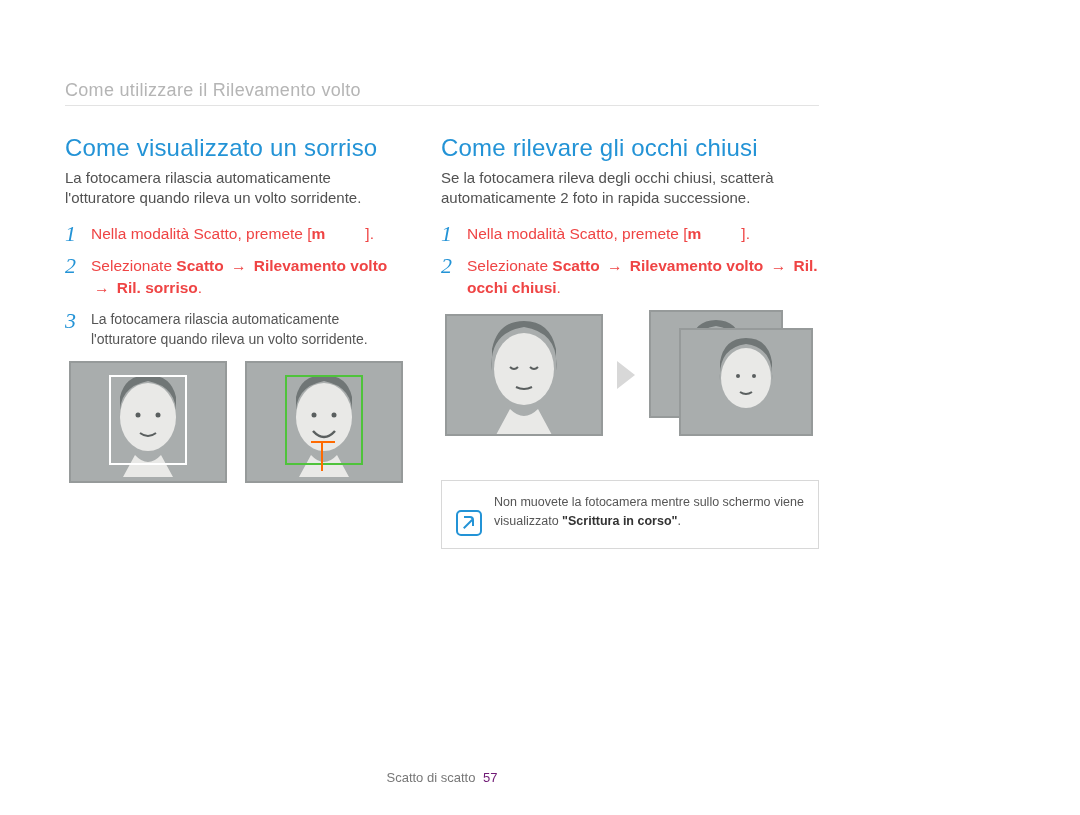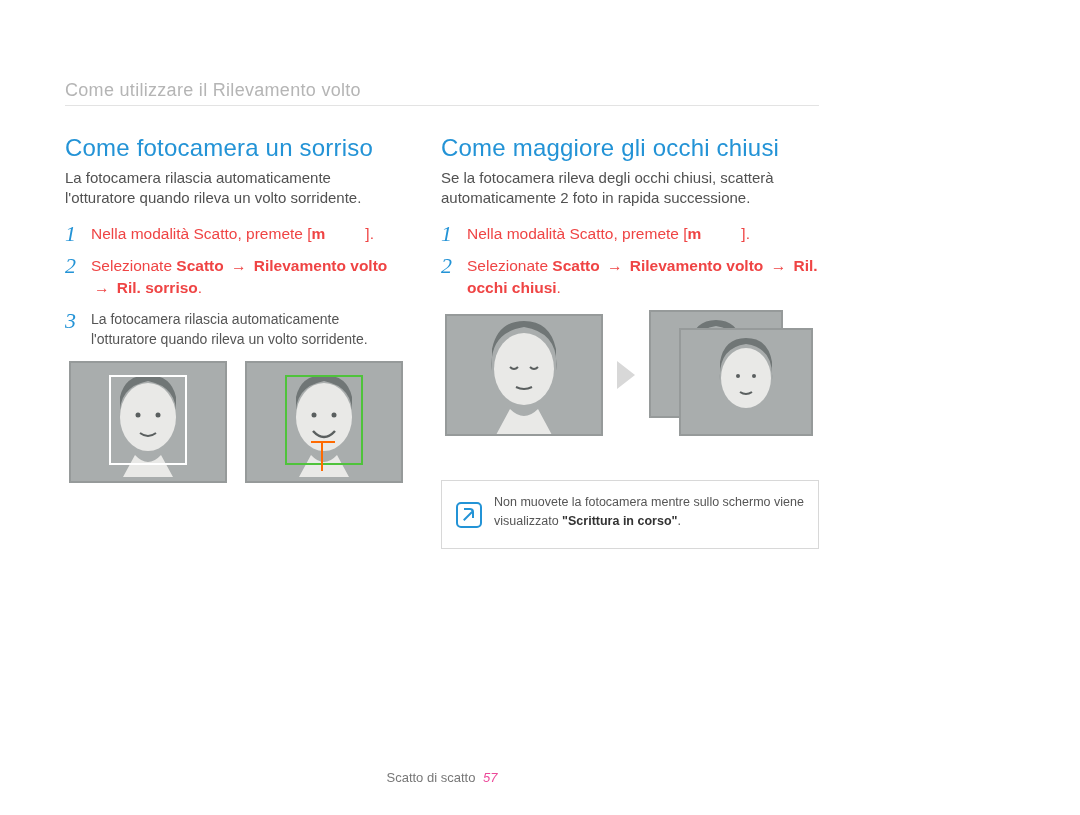--- a/index.html
+++ b/index.html
@@ -152,21 +152,21 @@
     height: 130px;
   }
   .stack .thumb {
     position: absolute;
   }
   .stack .t1 { left: 0; top: 0; }
   .stack .t2 { left: 30px; top: 18px; }
   .notebox {
     border: 1px solid #d8d8d8;
     display: flex;
-    align-items: center;
+    align-items: flex-end;
     padding: 12px 14px;
     margin-top: 40px;
     gap: 12px;
   }
   .note-icon {
     width: 22px; height: 22px;
     flex: 0 0 22px;
     border: 2px solid #2393d6;
     border-radius: 5px;
     position: relative;
@@ -197,41 +197,41 @@
   .note-body .bold { font-weight: 600; color: #333; }
   .note-body p { margin: 0 0 6px 0; }
   .footer {
     position: absolute;
     bottom: 30px;
     left: 0; right: 0;
     text-align: center;
     font-size: 13px;
     color: #777;
   }
-  .footer .pn { color: #ec4899; margin-left: 4px; font-style: italic; }
+  .footer .pn { color: #701a75; margin-left: 4px; }
   
   .face-svg {
     position: absolute;
     left: 50%;
     top: 50%;
     transform: translate(-50%, -50%);
   }
 </style>
 </head>
 <body>
 
 <div class="page">
 
   <div class="breadcrumb">Come utilizzare il Rilevamento volto</div>
   <div class="hr"></div>
 
   <div class="cols">
 
     <div class="col">
-      <h2 class="section">Come fotocamera un sorriso</h2>
+      <h2 class="section">Come visualizzato un sorriso</h2>
       <div class="intro">La fotocamera rilascia automaticamente l'otturatore quando rileva un volto sorridente.</div>
 
       <ol class="steps">
         <li>
           <div class="step-text">
             <span>Nella modalità Scatto, premete [</span><span class="bold">m</span><span style="display:inline-block;width:40px"></span><span>].</span>
           </div>
         </li>
         <li>
           <div class="step-text">
@@ -270,21 +270,21 @@
           </svg>
           <div class="face-detect green"></div>
           <div class="smile-line"></div>
           <div class="smile-tick"></div>
         </div>
       </div>
 
     </div>
 
     <div class="col">
-      <h2 class="section">Come maggiore gli occhi chiusi</h2>
+      <h2 class="section">Come rilevare gli occhi chiusi</h2>
       <div class="intro">Se la fotocamera rileva degli occhi chiusi, scatterà automaticamente 2 foto in rapida successione.</div>
 
       <ol class="steps">
         <li>
           <div class="step-text">
             <span>Nella modalità Scatto, premete [</span><span class="bold">m</span><span style="display:inline-block;width:40px"></span><span>].</span>
           </div>
         </li>
         <li>
           <div class="step-text">

